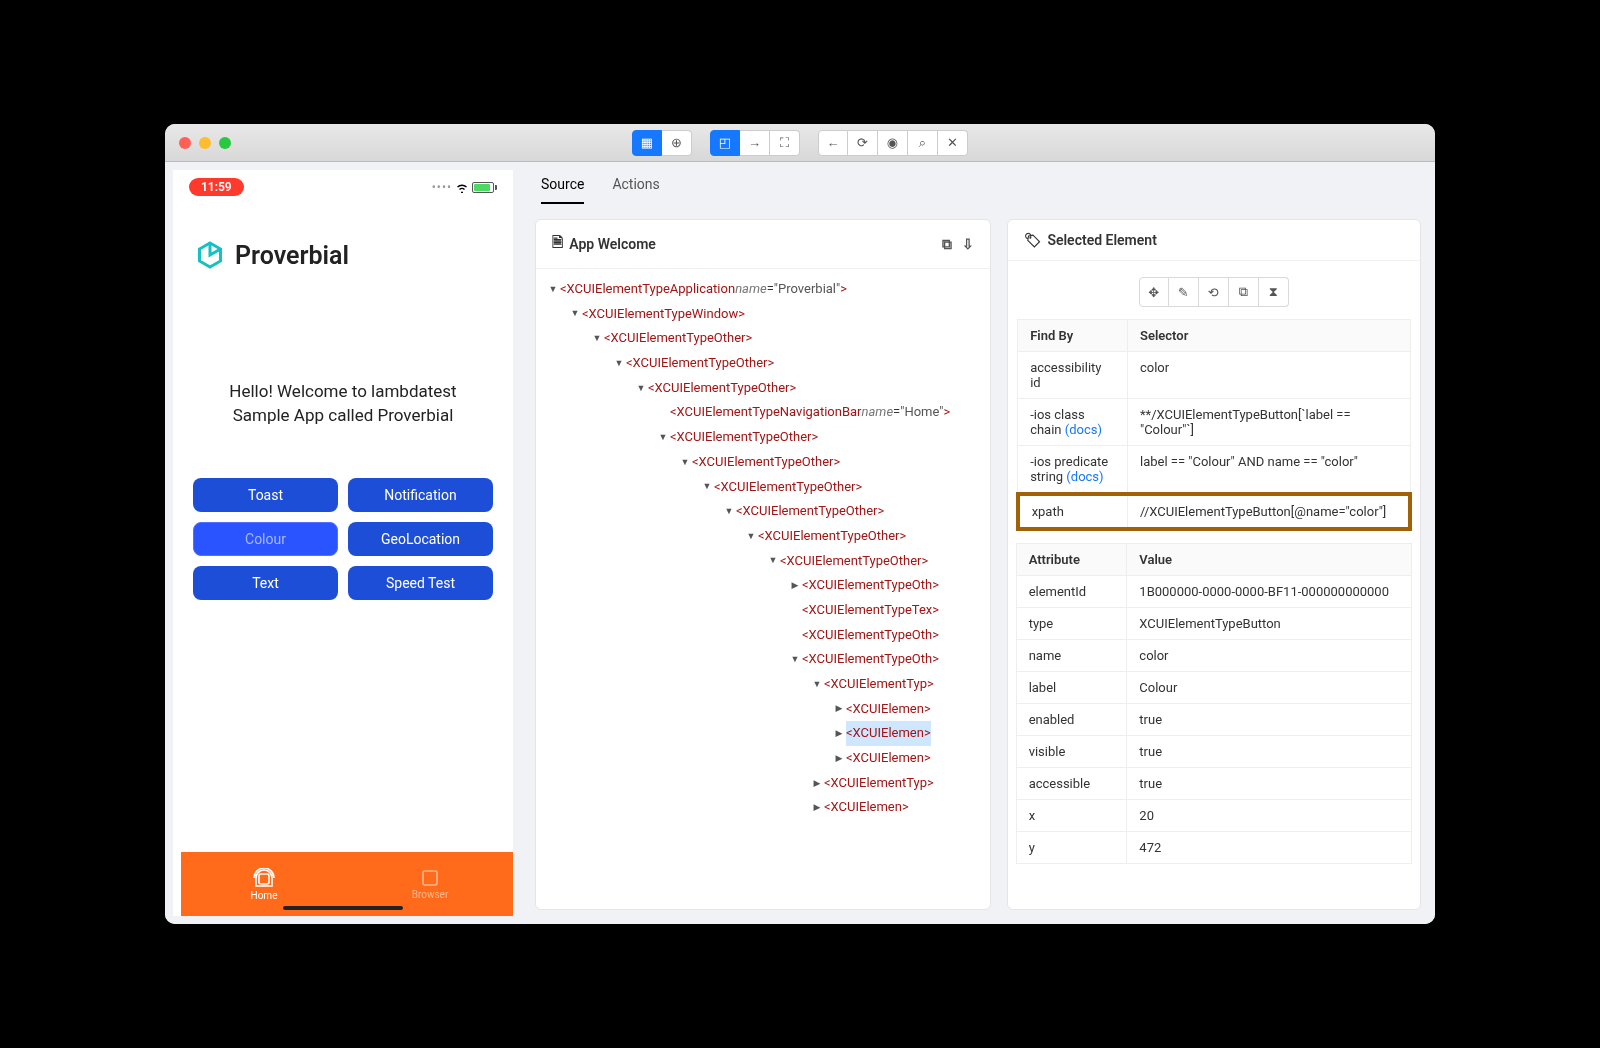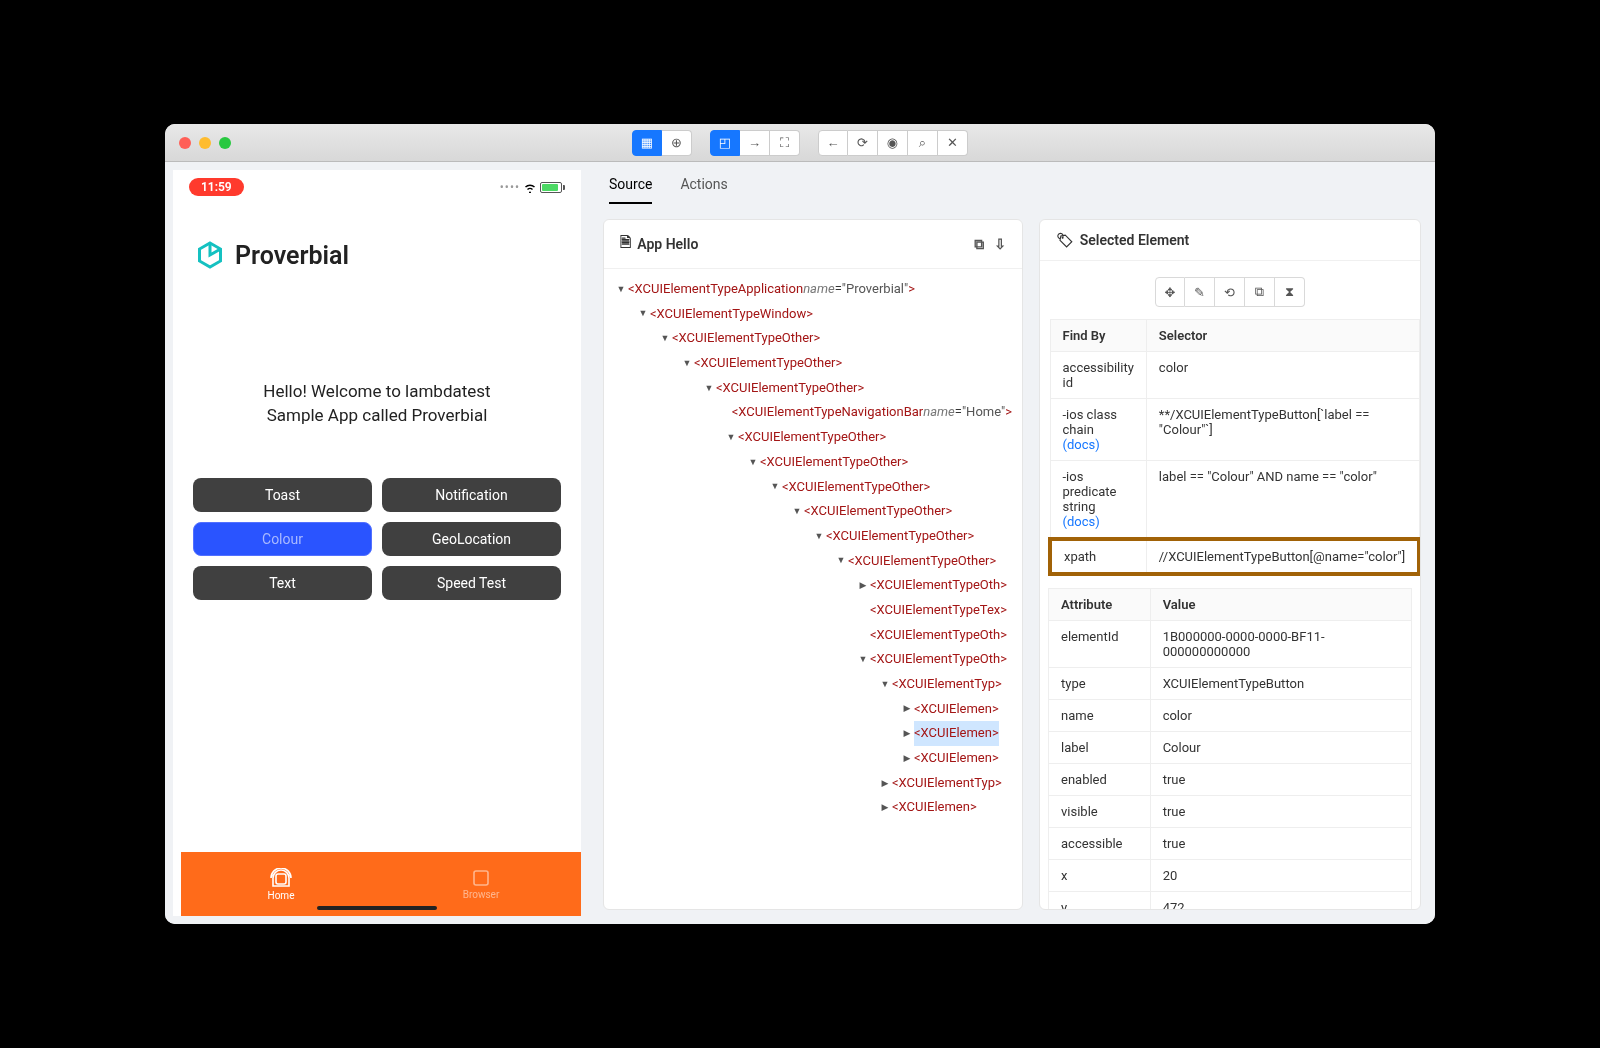--- a/index.html
+++ b/index.html
@@ -12,30 +12,30 @@
 .dot.yellow { background: #febc2e; }
 .dot.green { background: #28c840; }
 .toolbar-center { position: absolute; left: 50%; transform: translateX(-50%); display: flex; gap: 18px; }
 .btn-group { display: flex; }
 .tb-btn { width: 30px; height: 26px; border: 1px solid #ccc; background: #fff; display: flex; align-items: center; justify-content: center; cursor: pointer; font-size: 13px; color: #555; }
 .tb-btn:first-child { border-radius: 4px 0 0 4px; }
 .tb-btn:last-child { border-radius: 0 4px 4px 0; }
 .tb-btn:not(:first-child) { border-left: none; }
 .tb-btn.active { background: #1677ff; color: #fff; border-color: #1677ff; }
 .body { flex: 1; display: flex; background: #f0f2f5; overflow: hidden; }
-.device { width: 408px; background: #fff; margin: 8px; border-radius: 0; display: flex; flex-direction: column; position: relative; overflow: hidden; }
+.device { width: 340px; background: #fff; margin: 8px; border-radius: 0; display: flex; flex-direction: column; position: relative; overflow: hidden; }
 .statusbar { display: flex; justify-content: space-between; align-items: center; padding: 8px 16px 4px; }
 .time-pill { background: #ff3a2d; color: #fff; font-size: 12px; font-weight: 600; padding: 2px 12px; border-radius: 12px; }
 .status-icons { display: flex; align-items: center; gap: 3px; font-size: 12px; }
 .app-header { display: flex; align-items: center; gap: 10px; padding: 40px 22px 10px; }
 .logo { width: 30px; height: 30px; }
 .app-title { font-size: 25px; font-weight: 600; color: #222; }
 .welcome { text-align: center; padding: 100px 20px 40px; font-size: 17px; color: #222; line-height: 1.4; }
 .button-grid { display: grid; grid-template-columns: 1fr 1fr; gap: 10px; padding: 10px 20px; }
-.app-btn { height: 34px; border-radius: 8px; color: #fff; font-size: 14px; display: flex; align-items: center; justify-content: center; cursor: pointer; background: #404040; }
+.app-btn { height: 34px; border-radius: 8px; color: #fff; font-size: 14px; display: flex; align-items: center; justify-content: center; cursor: pointer; background: #1d4ed8; }
 .app-btn.selected { background: #2a54ff; color: #a9b9ff; border: 1px solid #5270ff; }
 .tabbar { position: absolute; bottom: 0; left: 0; right: 0; height: 64px; background: #ff6b1a; display: flex; margin-left: 8px; }
 .tab-item { flex: 1; display: flex; flex-direction: column; align-items: center; justify-content: center; color: #fff; font-size: 10px; gap: 2px; }
 .tab-item.inactive { opacity: 0.5; }
 .home-indicator { position: absolute; bottom: 6px; left: 50%; transform: translateX(-50%); width: 120px; height: 4px; background: #222; border-radius: 3px; }
 .right { flex: 1; display: flex; flex-direction: column; overflow: hidden; }
 .tabs { display: flex; gap: 28px; padding: 8px 20px 0; border-bottom: 1px solid transparent; }
 .tab { padding: 6px 0 10px; cursor: pointer; color: #555; font-size: 14px; }
 .tab.active { color: #000000; border-bottom: 2px solid #000000; }
 .panels { flex: 1; display: flex; gap: 16px; padding: 14px; overflow: hidden; }
@@ -162,21 +162,21 @@
       <div class="tabs">
         <div class="tab active">Source</div>
         <div class="tab">Actions</div>
       </div>
       <div class="panels">
 
         <div class="panel source">
           <div class="panel-header">
             <div class="panel-header-left">
               <span>🗎</span>
-              <span>App Hello</span>
+              <span>App Welcome</span>
             </div>
             <div class="panel-actions">
               <span>⧉</span>
               <span>⇩</span>
             </div>
           </div>
           <div class="tree" id="tree">
               <div class="tree-row" style="padding-left: 0px;">
                 <span class="caret">▼</span>
                 <span class="tag">&lt;XCUIElementTypeApplication</span>

